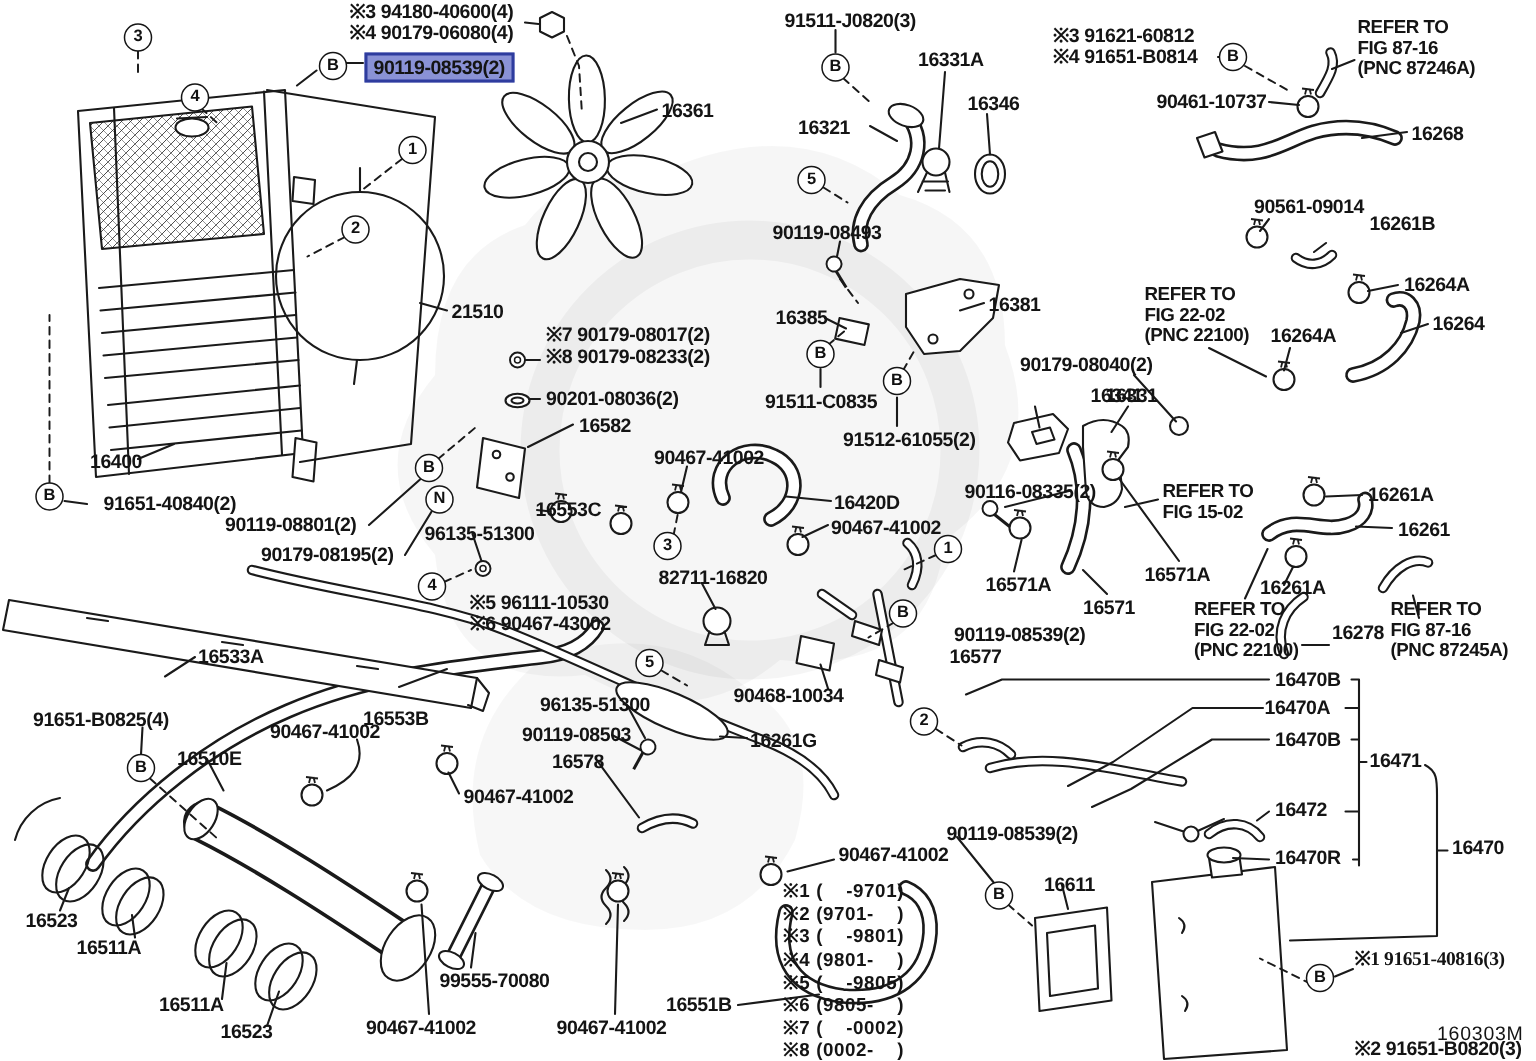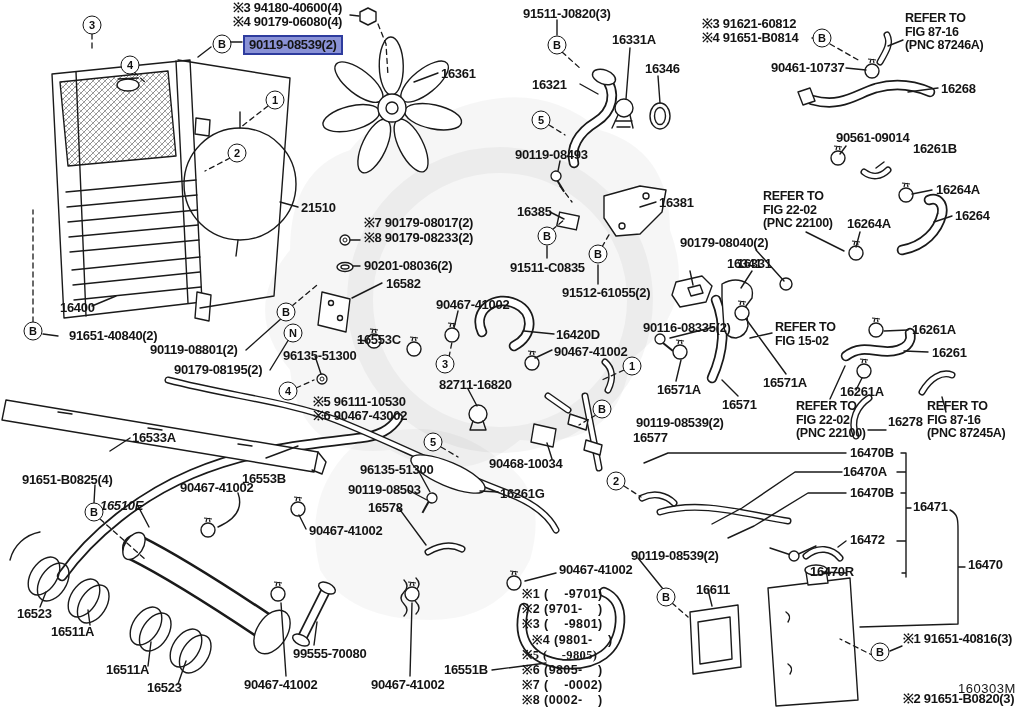--- a/index.html
+++ b/index.html
@@ -312,41 +312,41 @@
     <div class="lbl" style="left: 633px; top: 431px;">16577</div>
     <div class="lbl" style="left: 489px; top: 457px;">90468-10034</div>
     <div class="lbl" style="left: 500px; top: 487px;">16261G</div>
     <div class="lbl" style="left: 242px; top: 453px; margin-top: 19px;">16553B</div>
     <div class="lbl" style="left: 360px; top: 463px;">96135-51300</div>
     <div class="lbl" style="left: 348px; top: 483px;">90119-08503</div>
     <div class="lbl" style="left: 368px; top: 501px;">16578</div>
     <div class="lbl" style="left: 309px; top: 524px;">90467-41002</div>
     <div class="lbl" style="left: 132px; top: 431px;">16533A</div>
     <div class="lbl" style="left: 22px; top: 473px;">91651-B0825(4)</div>
-    <div class="lbl" style="left: 100px; top: 499px; font-style: italic;">16510E</div>
+    <div class="lbl" style="left: 118px; top: 499px;">16510E</div>
     <div class="lbl" style="left: 180px; top: 481px;">90467-41002</div>
     <div class="lbl" style="left: 17px; top: 607px;">16523</div>
     <div class="lbl" style="left: 51px; top: 625px;">16511A</div>
     <div class="lbl" style="left: 106px; top: 663px;">16511A</div>
     <div class="lbl" style="left: 147px; top: 681px;">16523</div>
     <div class="lbl" style="left: 293px; top: 647px; text-align: right;">99555-70080</div>
     <div class="lbl" style="left: 244px; top: 678px;">90467-41002</div>
     <div class="lbl" style="left: 371px; top: 678px;">90467-41002</div>
     <div class="lbl" style="left: 444px; top: 663px;">16551B</div>
     <div class="lbl" style="left: 850px; top: 446px;">16470B</div>
     <div class="lbl" style="left: 843px; top: 465px;">16470A</div>
     <div class="lbl" style="left: 850px; top: 486px;">16470B</div>
     <div class="lbl" style="left: 913px; top: 500px;">16471</div>
     <div class="lbl" style="left: 850px; top: 533px;">16472</div>
-    <div class="lbl" style="left: 810px; top: 565px; text-align: center;">16470R</div>
+    <div class="lbl" style="left: 850px; top: 565px; text-align: center;">16470R</div>
     <div class="lbl" style="left: 968px; top: 558px;">16470</div>
     <div class="lbl" style="left: 631px; top: 549px;">90119-08539(2)</div>
     <div class="lbl" style="left: 559px; top: 563px;">90467-41002</div>
     <div class="lbl" style="left: 696px; top: 583px;">16611</div>
-    <div class="lbl" style="left: 903px; top: 632px;">※1 91651-40816(3)</div>
+    <div class="lbl" style="left: 903px; top: 632px; font-family: Liberation Serif, serif;">※1 91651-40816(3)</div>
     <div class="lbl" style="left: 903px; top: 648px; margin-top: 44px;">※2 91651-B0820(3)</div>
     <div class="callout" style="left: 92px; top: 25px;">3</div>
     <div class="callout" style="left: 130px; top: 65px;">4</div>
     <div class="callout" style="left: 275px; top: 100px;">1</div>
     <div class="callout" style="left: 237px; top: 153px;">2</div>
     <div class="callout" style="left: 222px; top: 44px;">B</div>
     <div class="callout" style="left: 557px; top: 45px;">B</div>
     <div class="callout" style="left: 541px; top: 120px;">5</div>
     <div class="callout" style="left: 822px; top: 38px;">B</div>
     <div class="callout" style="left: 33px; top: 331px;">B</div>
@@ -359,18 +359,18 @@
     <div class="callout" style="left: 288px; top: 391px;">4</div>
     <div class="callout" style="left: 433px; top: 442px;">5</div>
     <div class="callout" style="left: 616px; top: 481px;">2</div>
     <div class="callout" style="left: 602px; top: 409px;">B</div>
     <div class="callout" style="left: 94px; top: 512px;">B</div>
     <div class="callout" style="left: 666px; top: 597px;">B</div>
     <div class="callout" style="left: 880px; top: 652px;">B</div>
     <div class="note-row" style="left: 522px; top: 585px;">※1 (    -9701)</div>
     <div class="note-row" style="left: 522px; top: 600.2px;">※2 (9701-    )</div>
     <div class="note-row" style="left: 522px; top: 615.4px;">※3 (    -9801)</div>
-    <div class="note-row" style="left: 522px; top: 630.6px; margin-left: 10px;">※4 (9801-    )</div>
-    <div class="note-row" style="left: 522px; top: 645.8px; font-family: Liberation Serif, serif;">※5 (    -9805)</div>
+    <div class="note-row" style="left: 522px; top: 630.6px;">※4 (9801-    )</div>
+    <div class="note-row" style="left: 522px; top: 645.8px;">※5 (    -9805)</div>
     <div class="note-row" style="left: 522px; top: 661px;">※6 (9805-    )</div>
     <div class="note-row" style="left: 522px; top: 676.2px;">※7 (    -0002)</div>
     <div class="note-row" style="left: 522px; top: 691.4px; text-align: center;">※8 (0002-    )</div>
   </div>
 
 </body></html>

